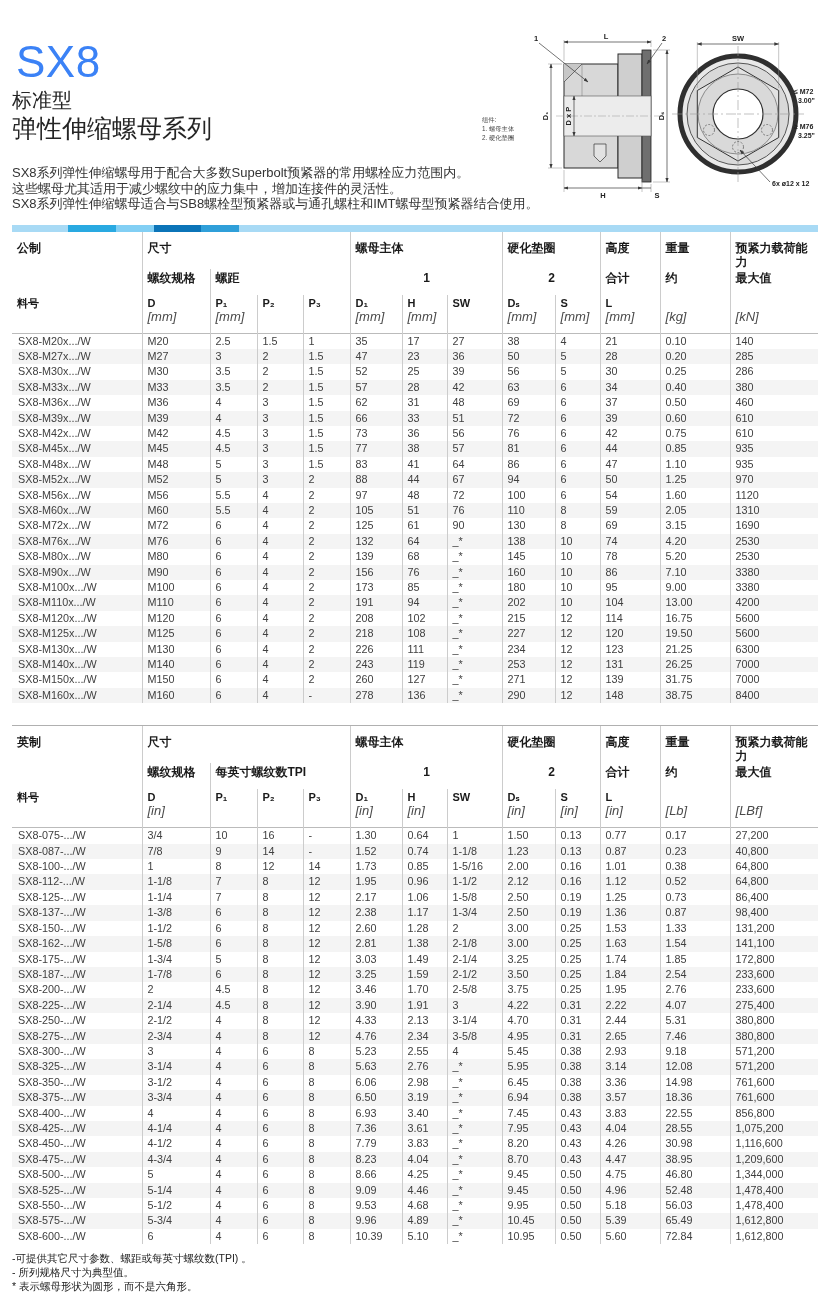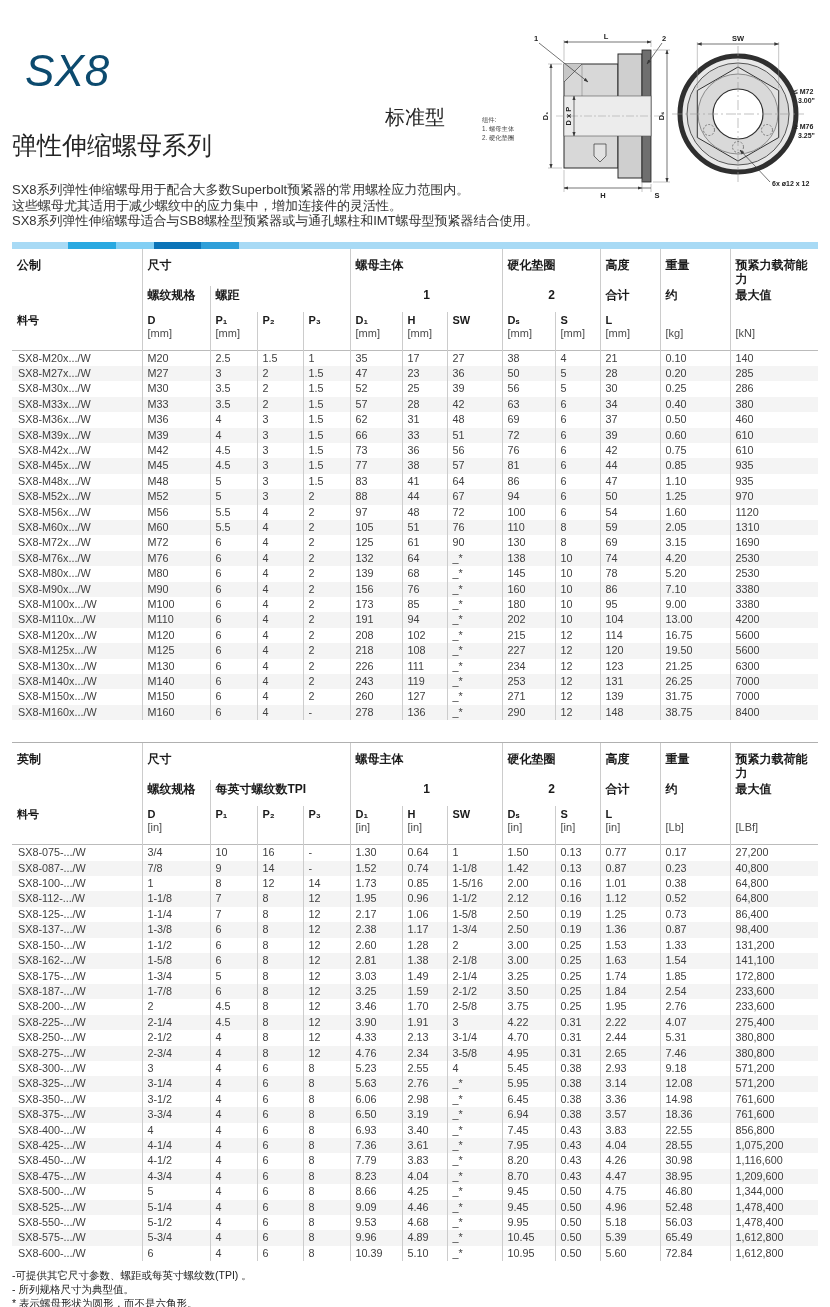--- a/index.html
+++ b/index.html
@@ -2,22 +2,22 @@
 <html><head>
 <meta charset="utf-8">
 <style>
   html,body{margin:0;padding:0;}
   body{
     width:830px;height:1307px;background:#ffffff;position:relative;overflow:hidden;
     font-family:"Liberation Sans","DejaVu Sans",sans-serif;color:#3d3d3d;
     -webkit-font-smoothing:antialiased;
   }
   .page{padding:36px 12px 0 12px;position:relative;}
-  h1.series{font-size:44px;font-weight:400;line-height:44px;margin:13px;color:#0c4a6e;letter-spacing:0.5px;font-style:italic;}
-  .sub1{font-size:20px;color:#252525;margin-top:5px;line-height:22px;text-align:center;}
+  h1.series{font-size:44px;font-weight:400;line-height:44px;margin:4px;color:#3b82f6;letter-spacing:0.5px;}
+  .sub1{font-size:20px;color:#252525;margin-top:5px;line-height:22px;}
   .sub2{font-size:25px;color:#252525;margin-top:3px;line-height:28px;}
   .desc{font-size:13px;color:#333;line-height:15.5px;margin-top:23px;}
   .desc div{white-space:nowrap;}
 
   .accent-bar{margin-top:13px;height:7px;display:flex;width:806px;}
   .accent-bar div{height:7px;}
 
   
   svg.drawing{position:absolute;top:30px;right:6px;}
   .dim{stroke:#3a3a3a;stroke-width:0.7;}
@@ -33,21 +33,21 @@
   table.spec td:first-child{padding-left:6px;}
   table.spec td + td{border-left:1px solid #cccccc;}
   table.spec tbody tr:nth-child(even){background:#f4f4f4;}
   table.spec thead{border-bottom:1px solid #bbbbbb;}
   th.bl{border-left:1px solid #cccccc;}
   tr.r1 th{font-size:12px;font-weight:bold;color:#1a1a1a;padding:9px 4px 0 5px;height:23px;line-height:14px;white-space:normal;vertical-align:top;margin-left:22px;}
   tr.r2 th{font-size:12px;font-weight:bold;color:#1a1a1a;padding:2px 4px 4px 5px;height:20px;line-height:14px;}
   tr.r2 th.ctr{text-align:center;}
   tr.r3 th{padding:2px 4px 4px 5px;height:32px;}
   tr.r3 .lab{font-size:11px;font-weight:bold;color:#1a1a1a;line-height:13px;min-height:13px;}
-  tr.r3 .unit{font-size:11px;font-weight:normal;color:#4a4a4a;line-height:13px;}
+  tr.r3 .unit{font-size:13px;font-weight:normal;color:#4a4a4a;line-height:13px;font-style:italic;}
   #imperial-wrap{margin-top:22px;border-top:1px solid #b0b0b0;}
   .notes{margin-top:7px;font-size:10.5px;color:#222;line-height:14px;}
 </style>
 </head>
 <body>
 
 <div class="page">
 
   <h1 class="series">SX8</h1>
   <div class="sub1">标准型</div>
@@ -713,21 +713,21 @@
           </tr>
           <tr>
             <td>SX8-087-.../W</td>
             <td>7/8</td>
             <td>9</td>
             <td>14</td>
             <td>-</td>
             <td>1.52</td>
             <td>0.74</td>
             <td>1-1/8</td>
-            <td>1.42</td>
+            <td>1.23</td>
             <td>0.13</td>
             <td>0.87</td>
             <td>0.23</td>
             <td>40,800</td>
           </tr>
           <tr>
             <td>SX8-100-.../W</td>
             <td>1</td>
             <td>8</td>
             <td>12</td>

